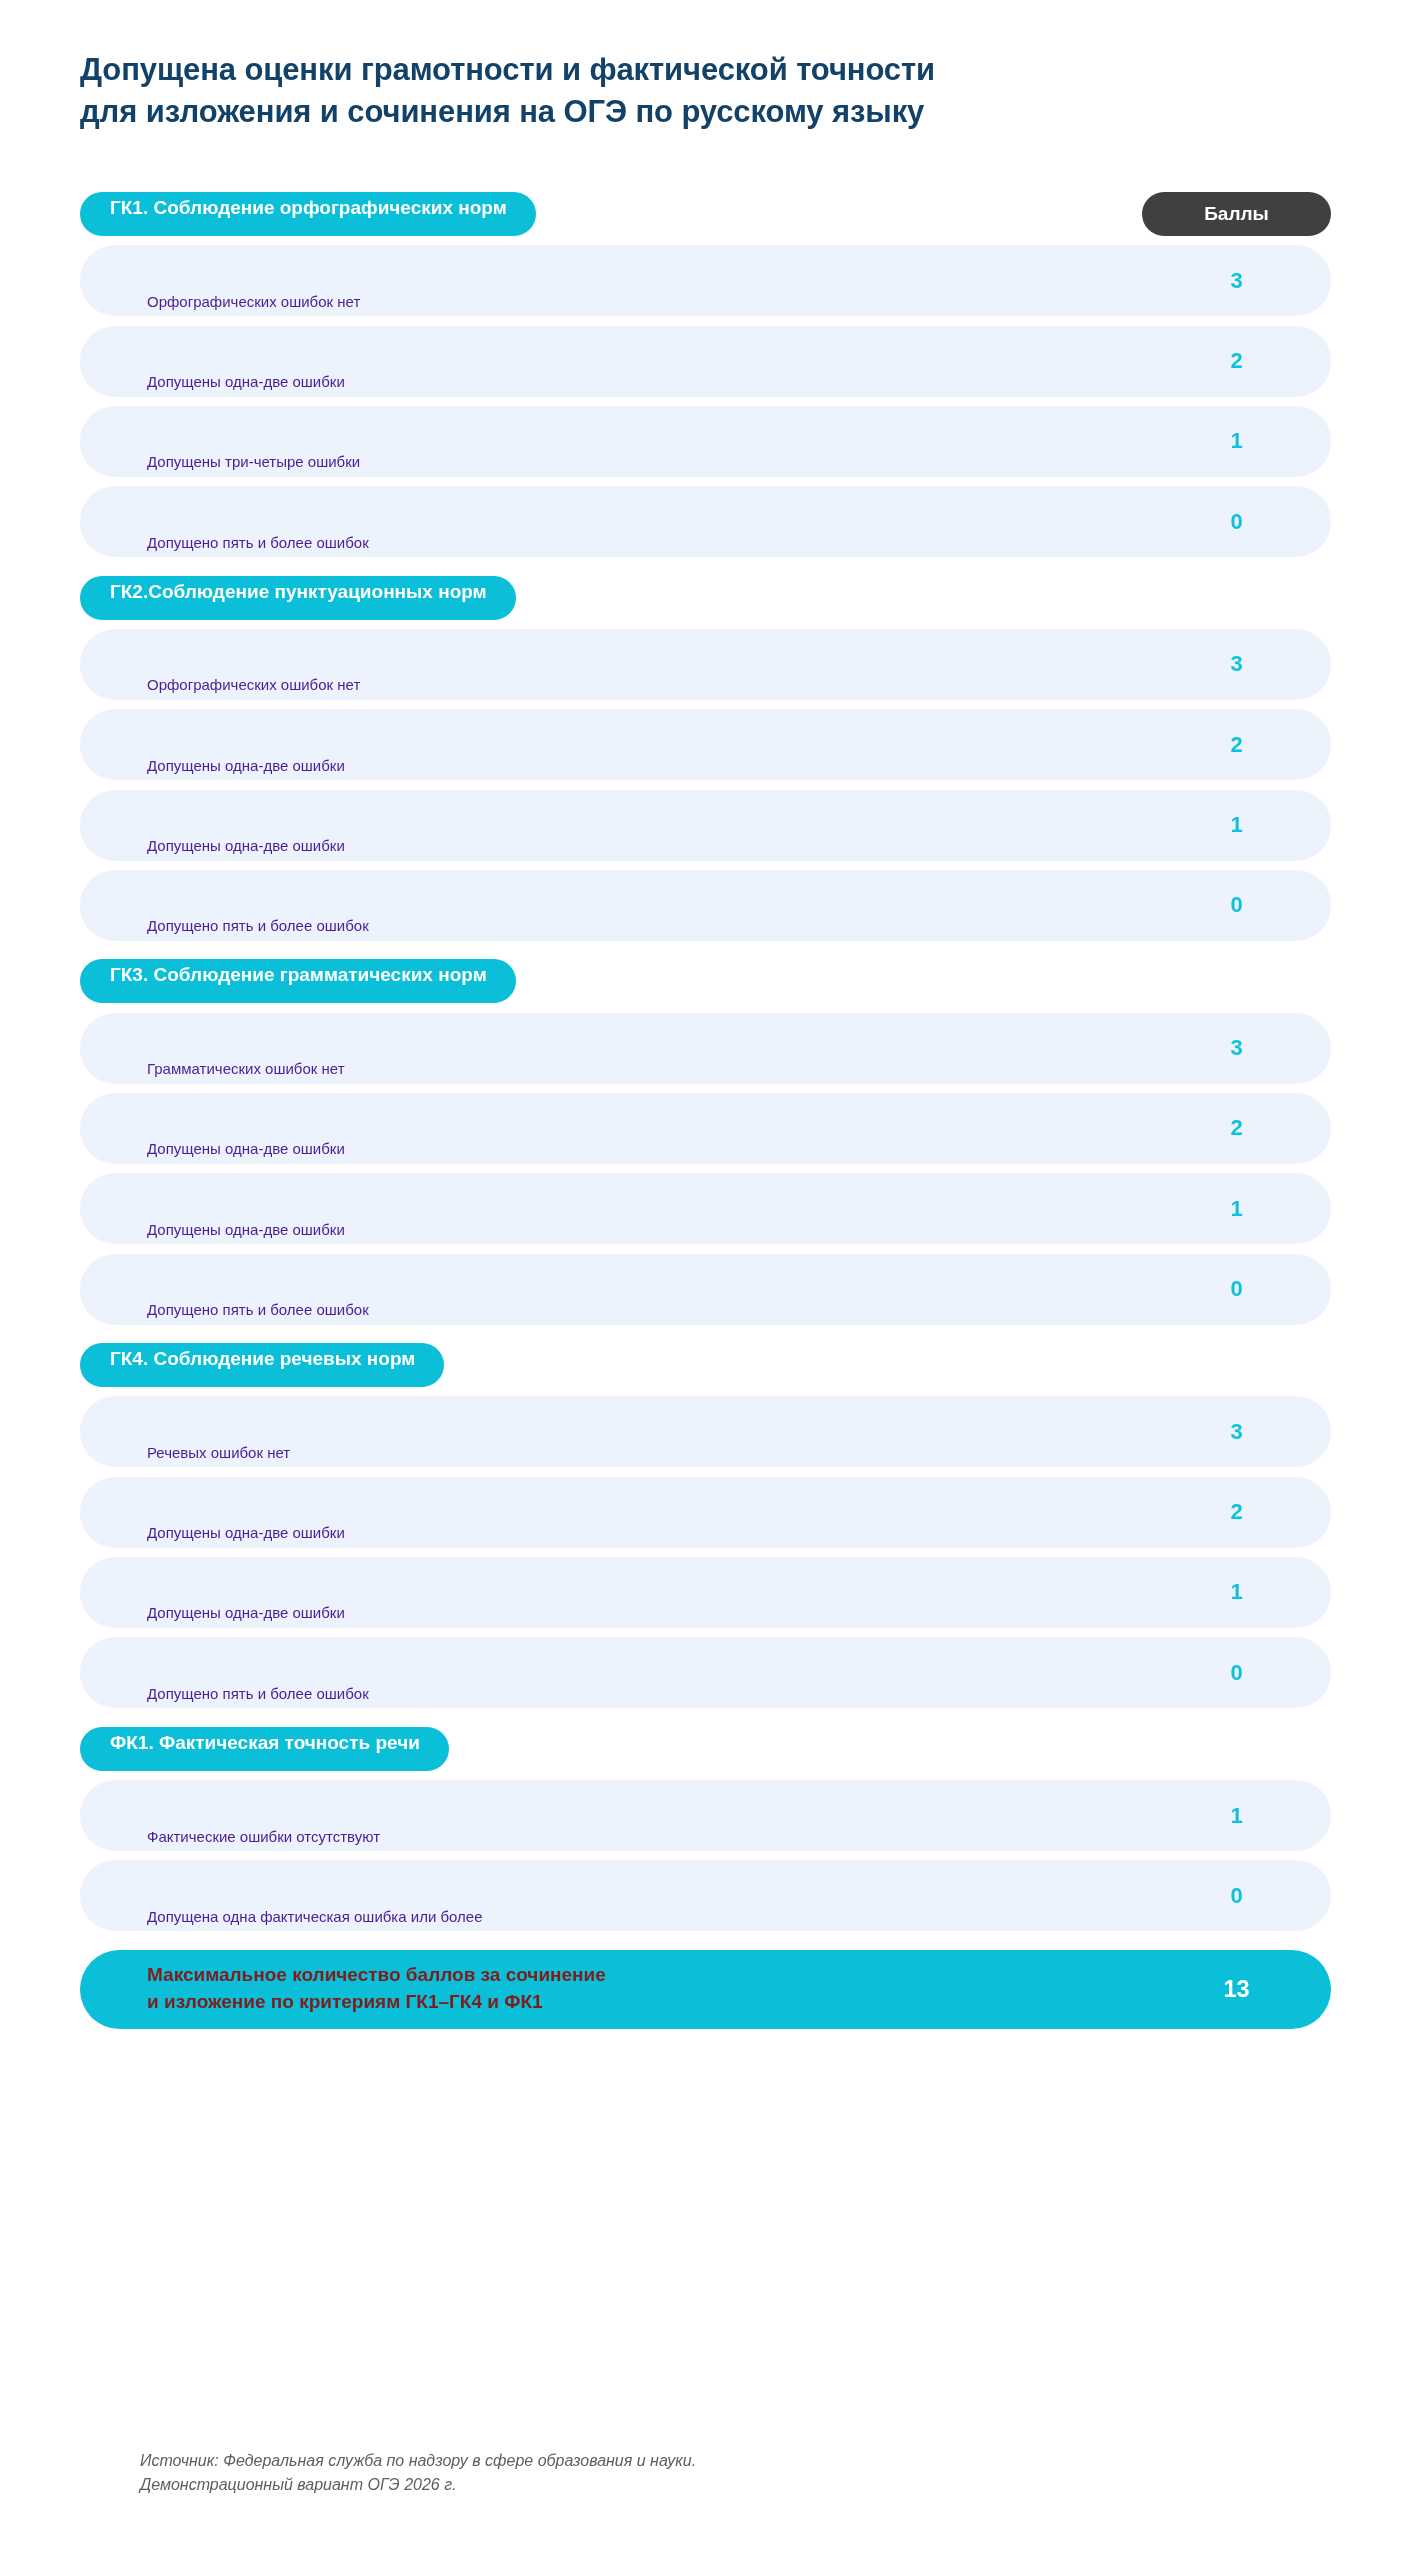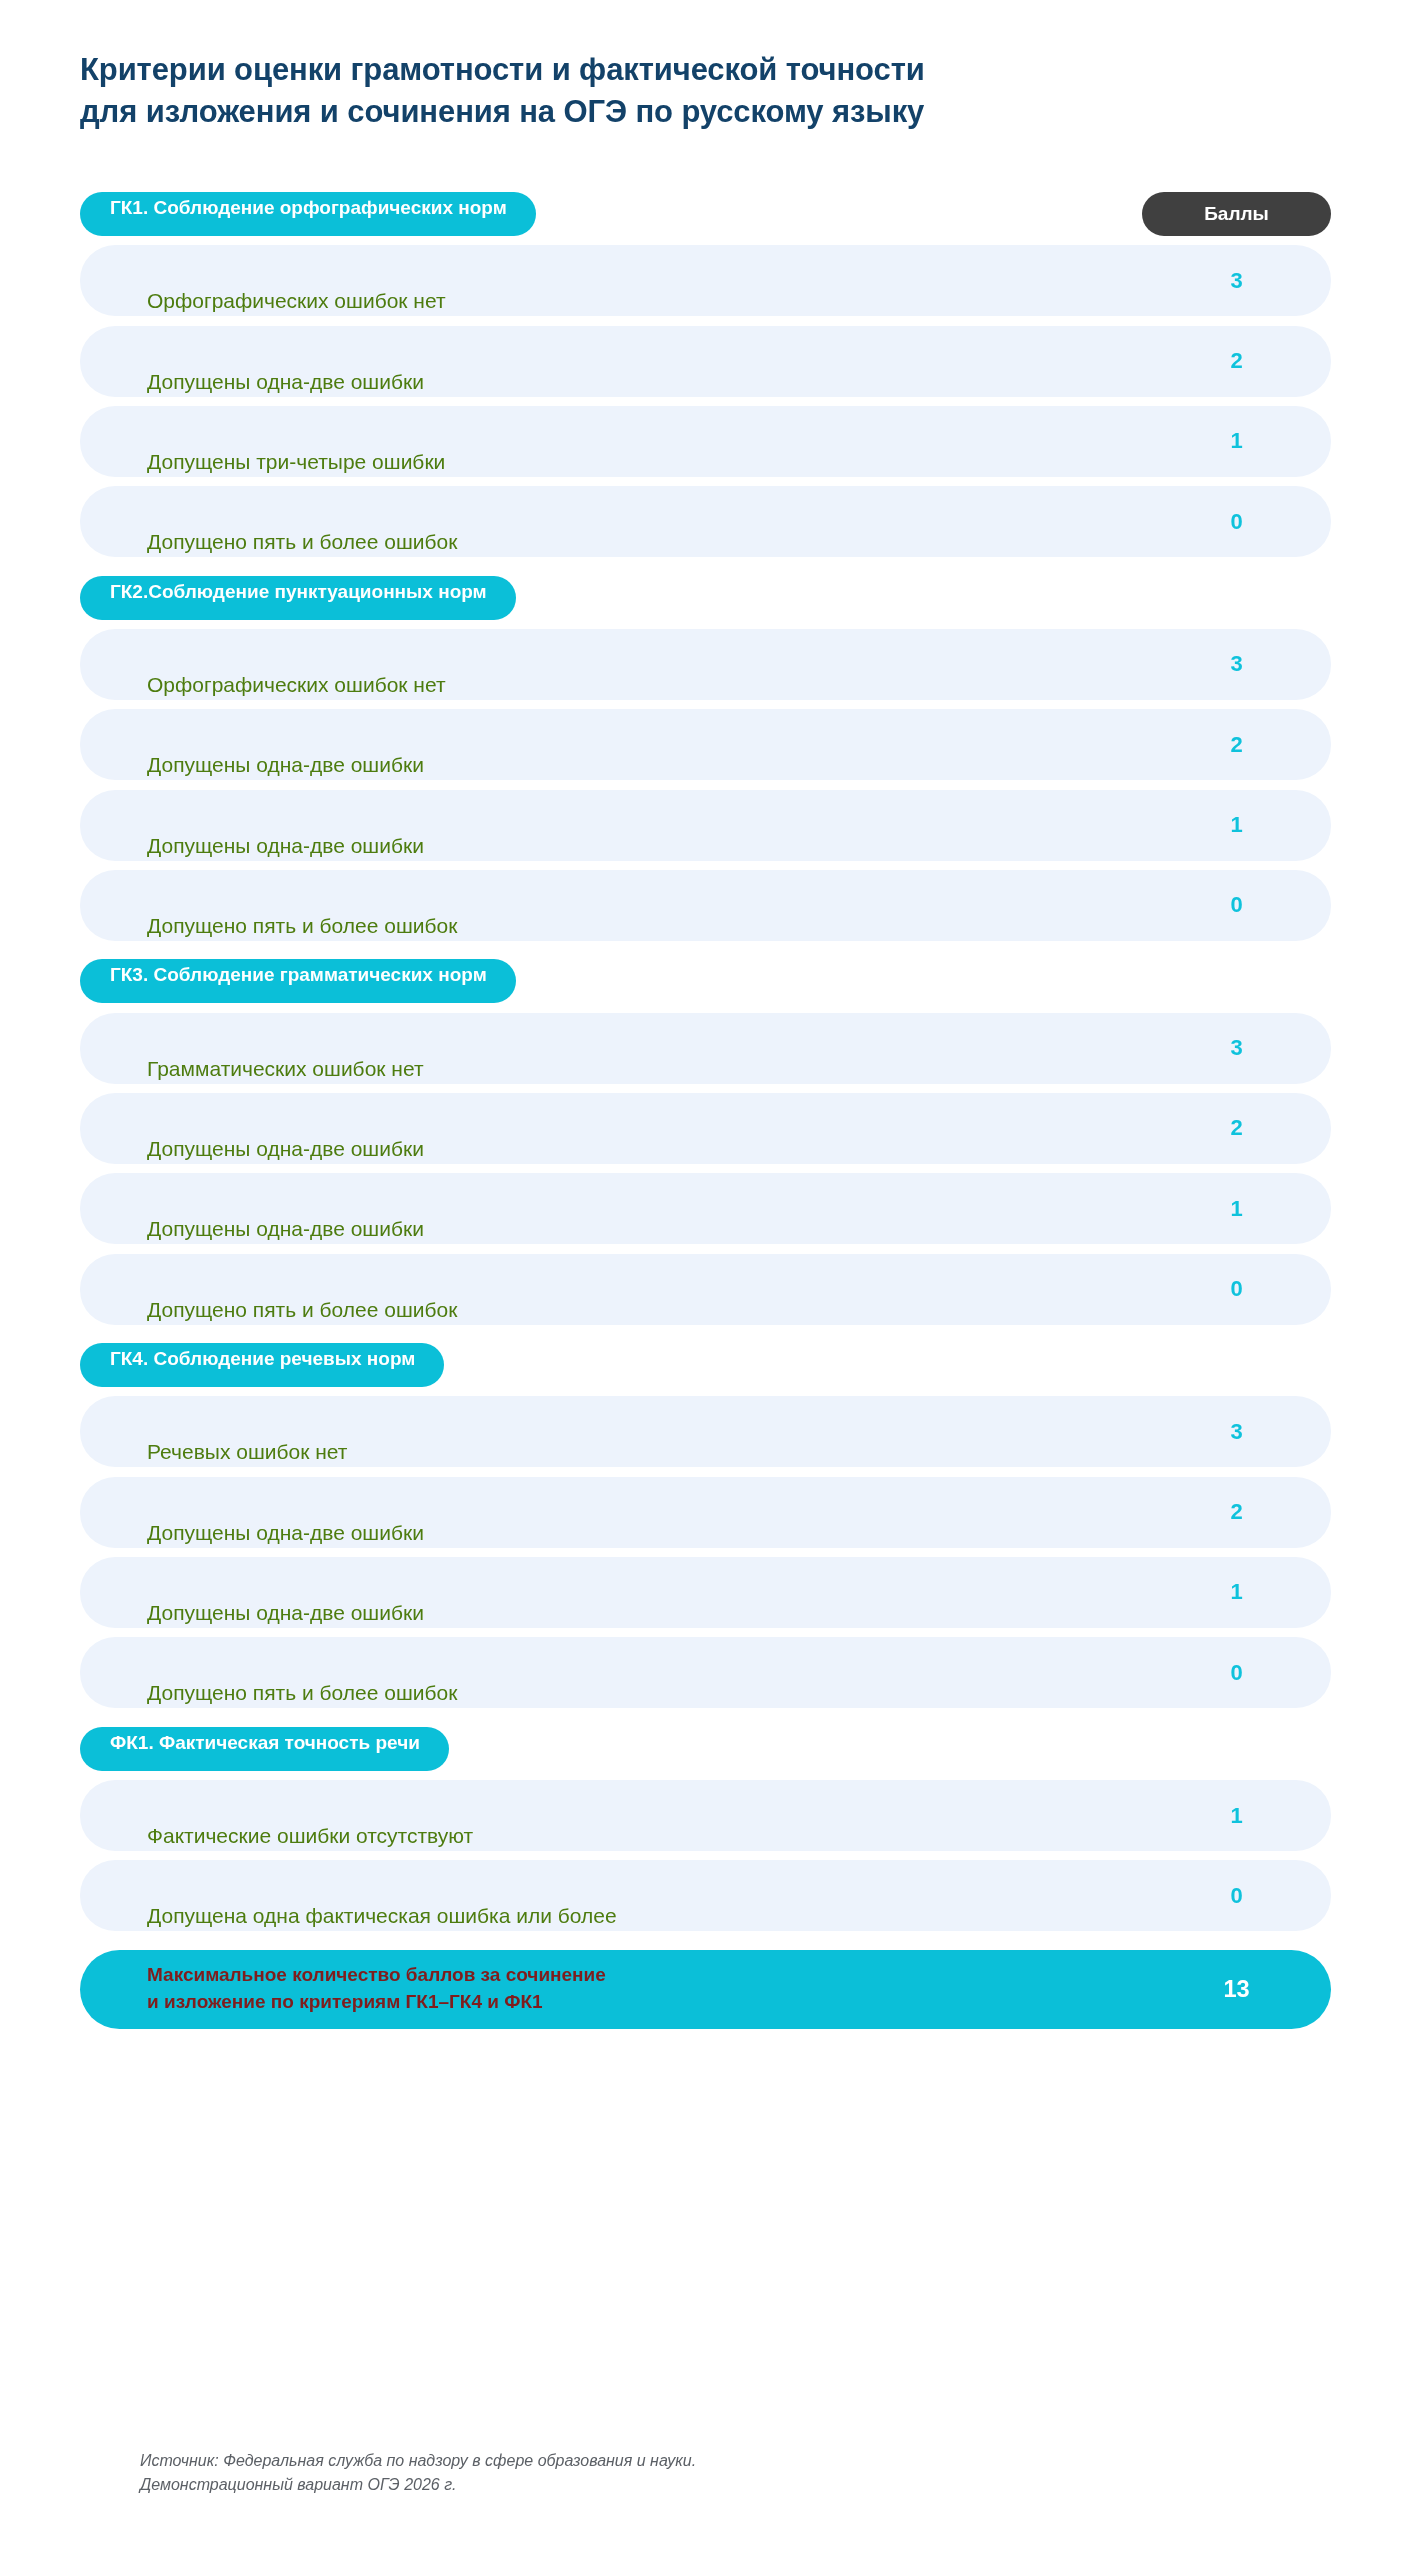--- a/index.html
+++ b/index.html
@@ -92,23 +92,23 @@
     margin: 9.3px 0 0 80px;
     width: 1251px;
     height: 71px;
     background: #EDF3FC;
     border-radius: 35px;
     display: flex;
     align-items: center;
   }
   .row-label {
     margin-left: 67px;
-    font-size: 21px;
+    font-size: 15px;
     font-weight: 400;
-    color: #4d7c0f;
+    color: #4c1d95;
     white-space: nowrap;
     margin-top: 41px;
   }
   .row-score {
     position: absolute;
     left: 1062px;    
     top: 0;
     width: 189px;
     height: 71px;
     display: flex;
@@ -169,21 +169,21 @@
     line-height: 1.5;
     white-space: nowrap;
   }
 </style>
 </head>
 <body>
 
 <div class="page">
 
   <div class="title-block">
-    <div class="title-line">Критерии оценки грамотности и фактической точности</div>
+    <div class="title-line">Допущена оценки грамотности и фактической точности</div>
     <div class="title-line">для изложения и сочинения на ОГЭ по русскому языку</div>
   </div>
 
   <div class="table" id="criteria-table">
 
   <div class="section-head">
         <div class="head-pill">ГК1. Соблюдение орфографических норм</div>
         <div class="score-head-pill">Баллы</div>
       </div>
       <div class="row">

